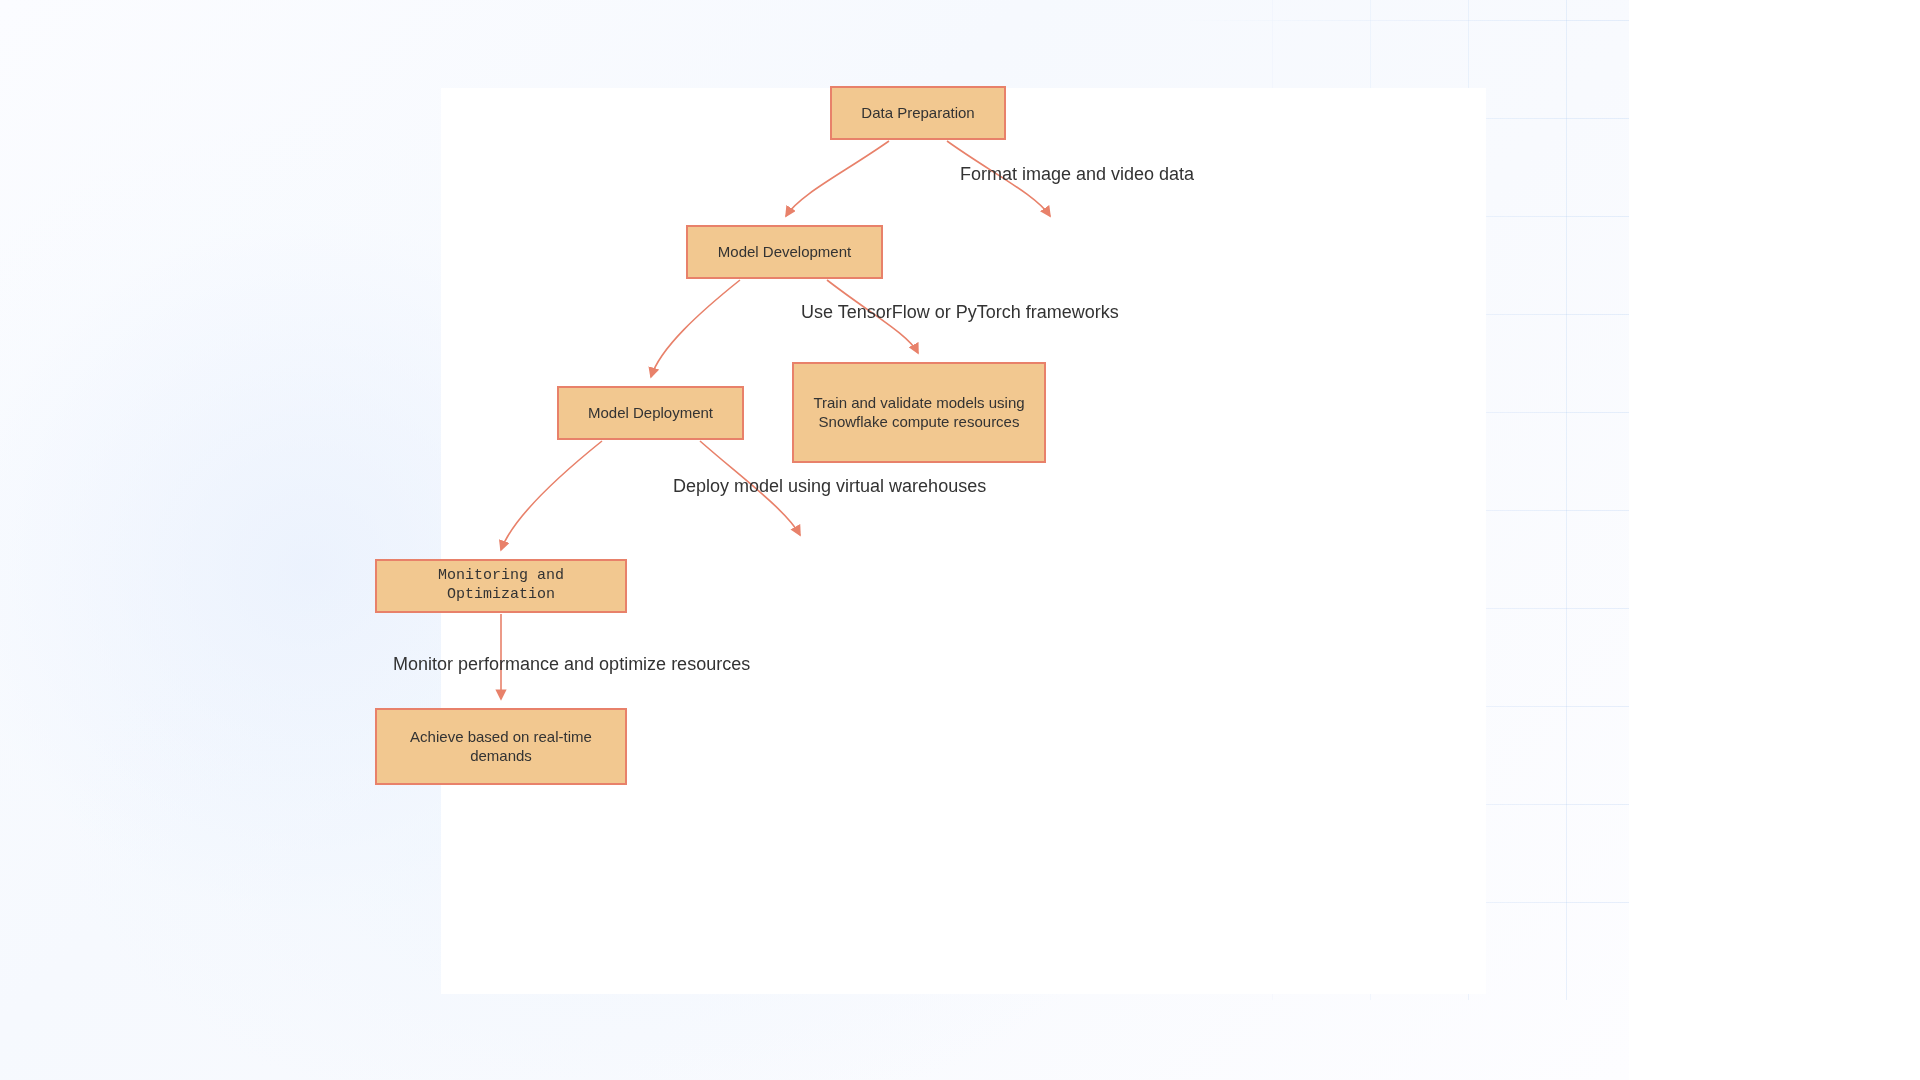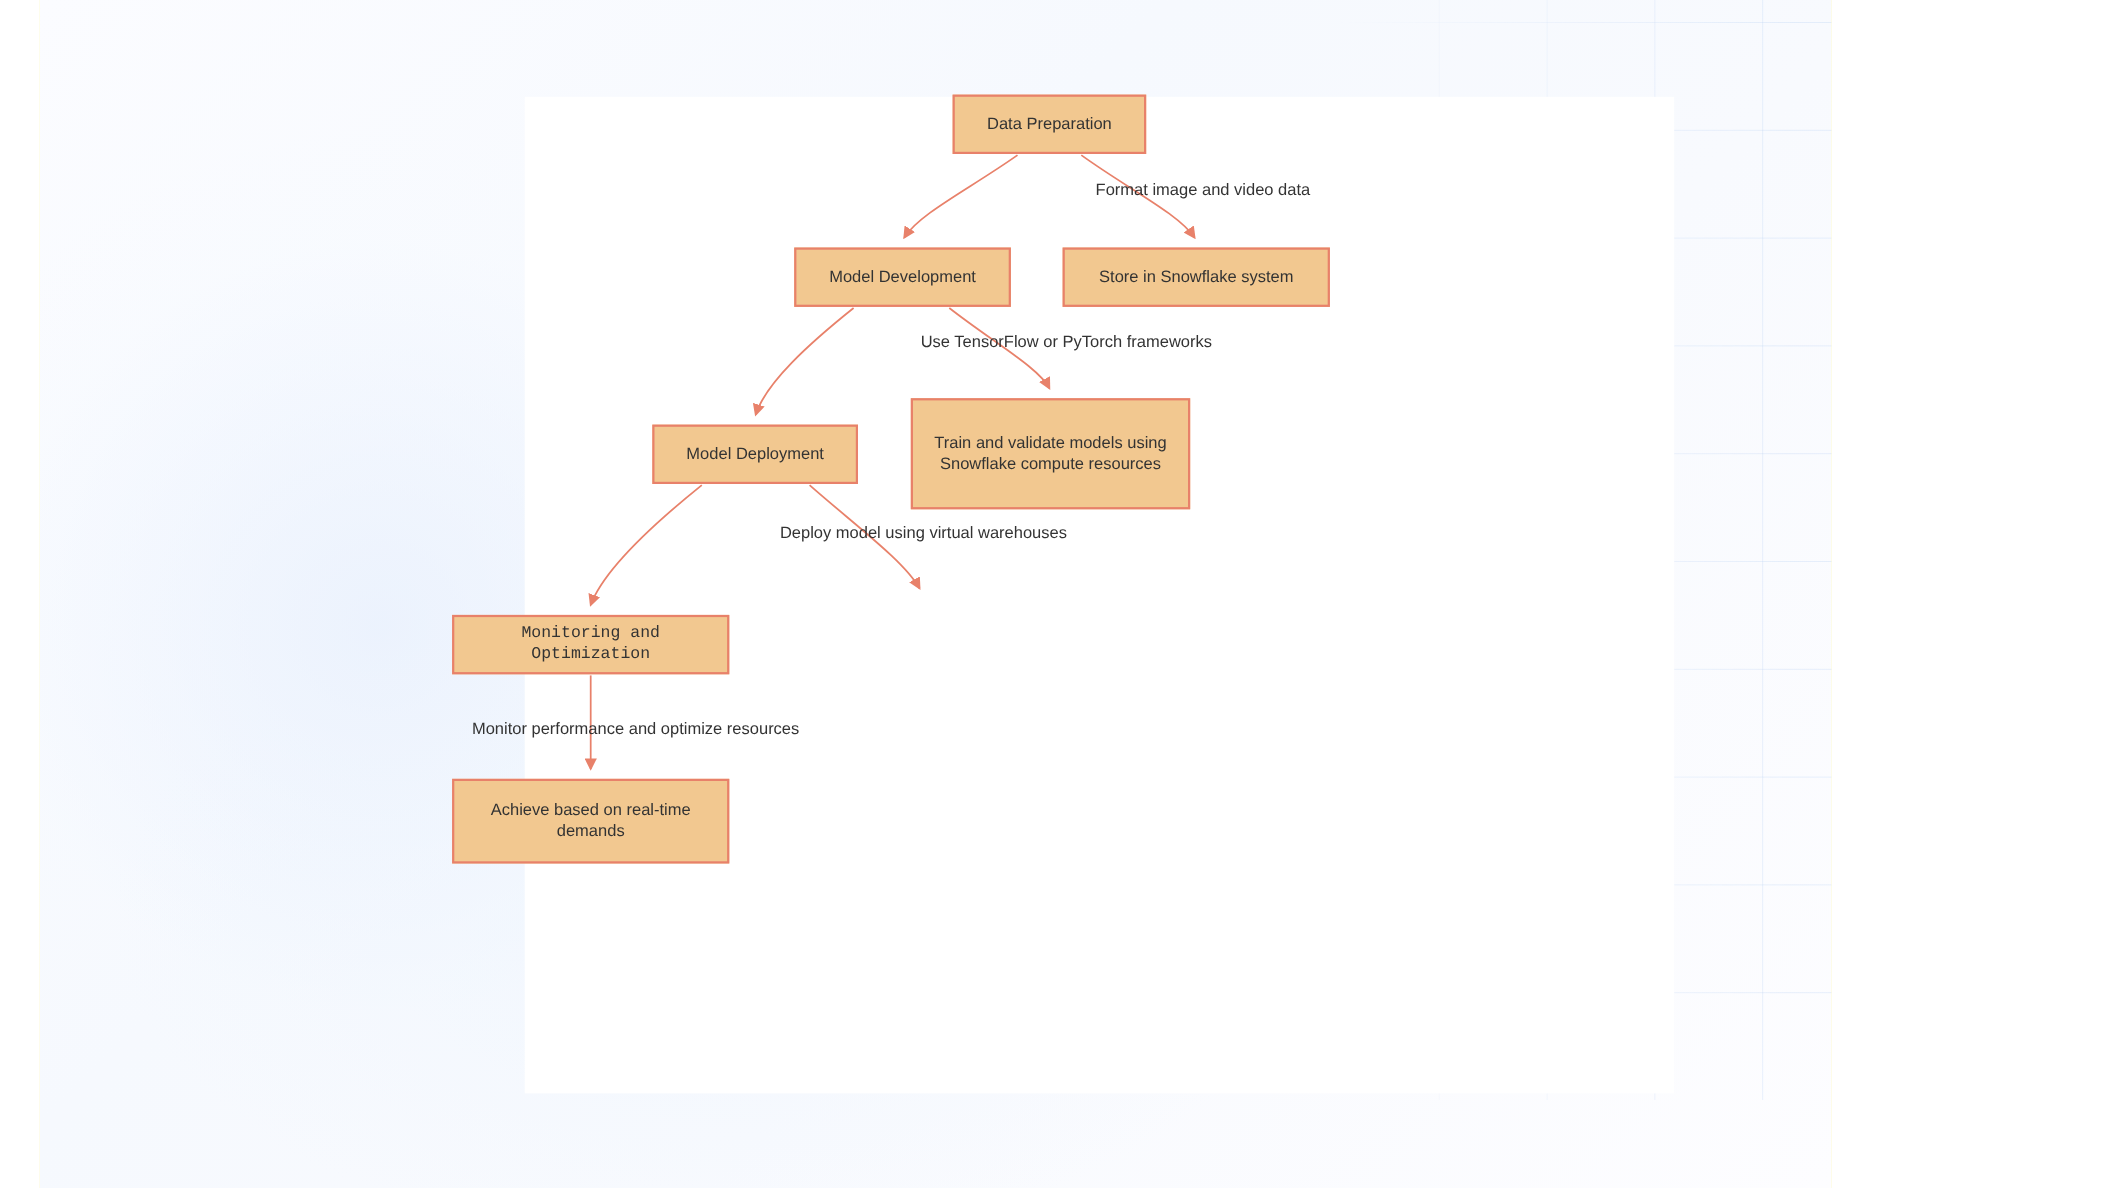--- a/index.html
+++ b/index.html
@@ -7,23 +7,22 @@
     padding: 0;
     width: 1920px;
     height: 1080px;
     overflow: hidden;
     font-family: "Liberation Sans", sans-serif;
   }
   #app {
     position: relative;
     width: 1629px;
     height: 1080px;
-    background: #fef9c3;
+    background: #bef264;
     overflow: hidden;
-    margin-left: 36px;
   }
   
   #page-bg {
     position: absolute;
     inset: 0;
     background:
       linear-gradient(135deg, #fbfcff 0%, #f6f9fe 38%, #f8fafe 62%, #fdfdff 100%);
   }
   #grid-overlay {
     position: absolute;
@@ -85,21 +84,21 @@
     font-size: 15px;
     line-height: 1.25;
     padding: 4px 10px;
   }
   .node-label { display: block; }
 
   
   .edge-label {
     position: absolute;
     color: #333333;
-    font-size: 15px;
+    font-size: 18px;
     white-space: nowrap;
     background: transparent;
   }
 
   
   #logo {
     position: absolute;
     left: 1733px;
     top: 47px;
     width: 110px;
@@ -143,23 +142,20 @@
   </svg>
 
   <div class="node" style="left:830px; top:86px; width:176px; height:54px;">
     <span class="node-label">Data Preparation</span>
   </div>
 
   <div class="node" style="left:686px; top:225px; width:197px; height:54px;align-items:center;">
     <span class="node-label">Model Development</span>
   </div>
 
-  <div class="node" style="left:930px; top:225px; width:243px; height:54px;">
-    <span class="node-label">Store in Snowflake system</span>
-  </div>
 
   <div class="node" style="left:557px; top:386px; width:187px; height:54px;text-align:right;">
     <span class="node-label">Model Deployment</span>
   </div>
 
   <div class="node" style="left:792px; top:362px; width:254px; height:101px;justify-content:center;">
     <span class="node-label">Train and validate models using Snowflake compute resources</span>
   </div>
 
   <div class="node" style="left:375px; top:559px; width:252px; height:54px;font-family:Liberation Mono, monospace;">

